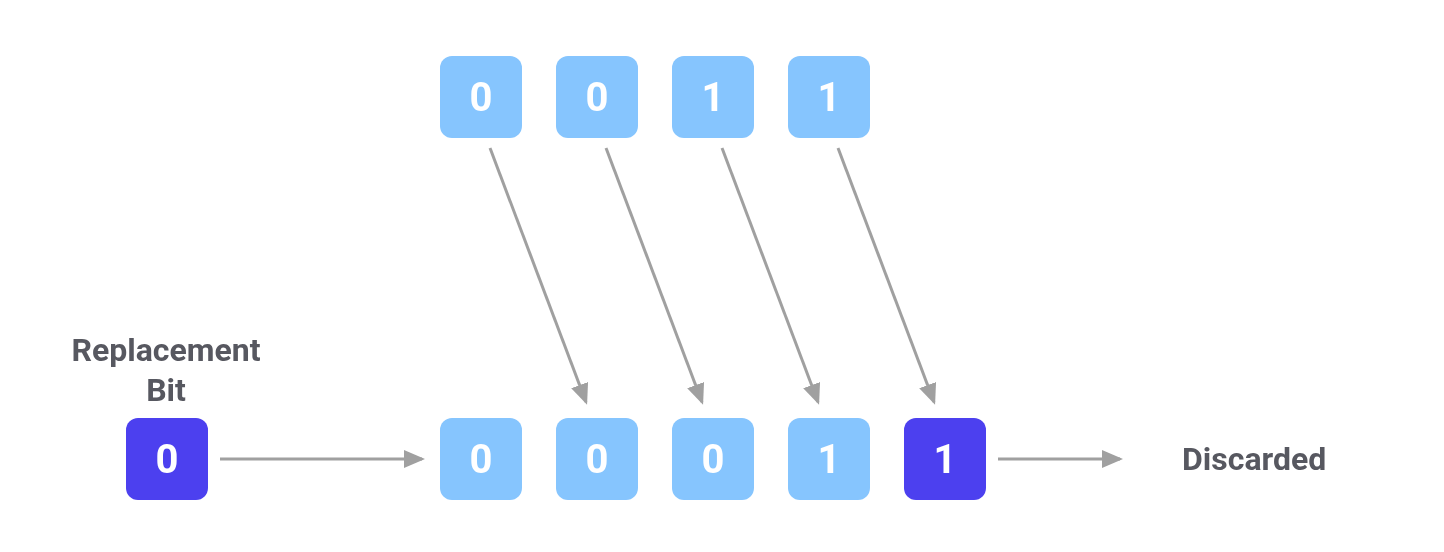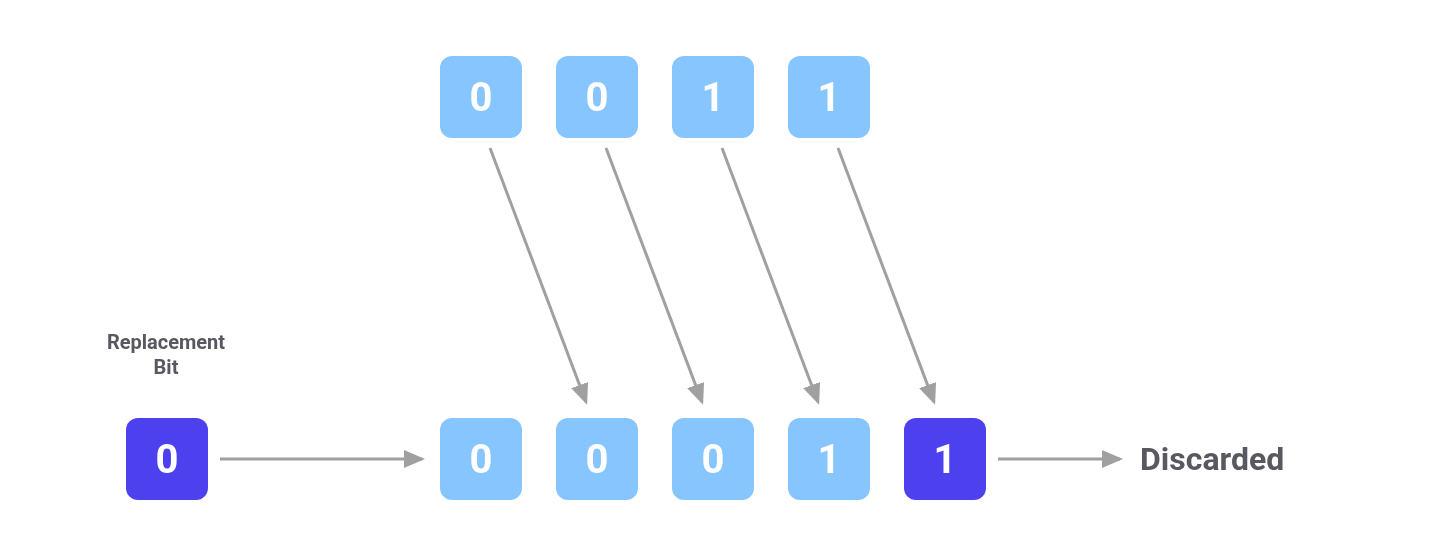--- a/index.html
+++ b/index.html
@@ -30,26 +30,27 @@
   .bit-dark {
     background: #4c40ef;
   }
   .label {
     position: absolute;
     color: #575860;
     font-weight: 700;
     text-align: center;
   }
   .label-top {
-    font-size: 20px;
+    font-size: 32px;
     line-height: 1.25;
     width: 220px;
   }
   .label-right {
     font-size: 32px;
+    margin-left: 42px;
   }
   svg.arrows {
     position: absolute;
     left: 0;
     top: 0;
     width: 1444px;
     height: 552px;
     pointer-events: none;
   }
 </style>

